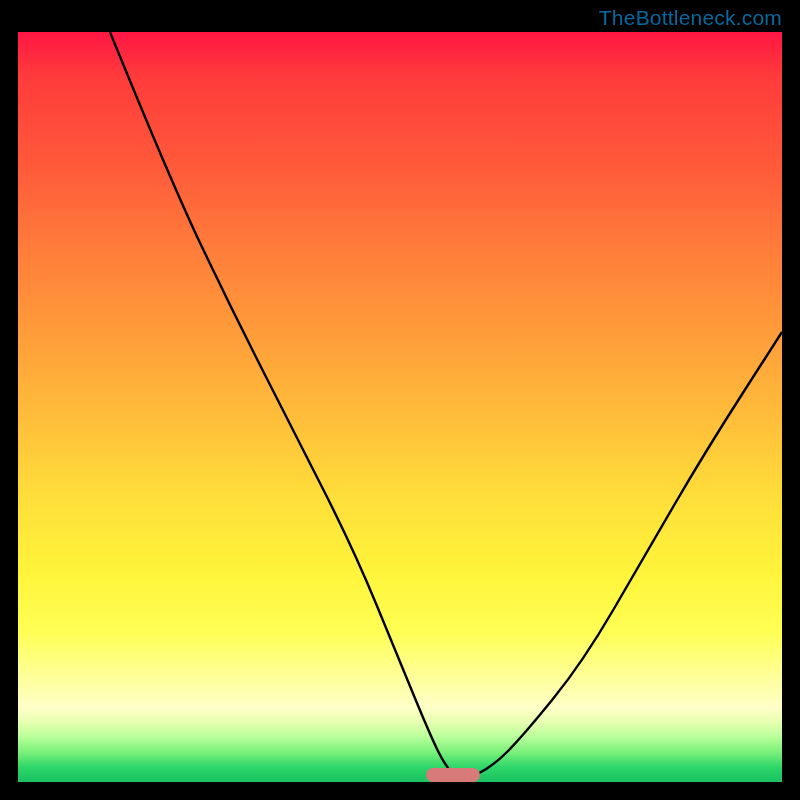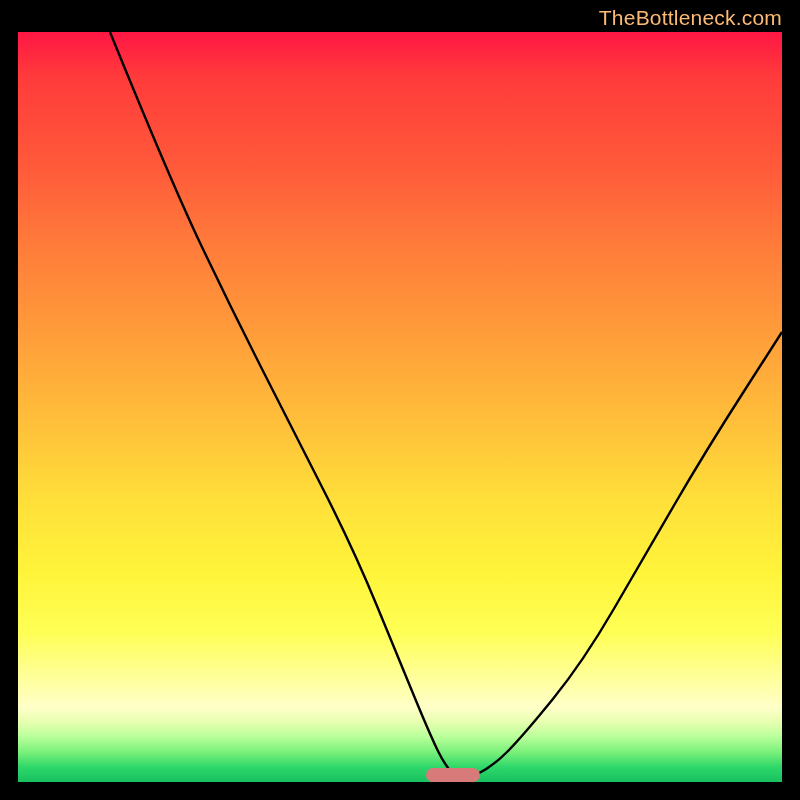--- a/index.html
+++ b/index.html
@@ -40,21 +40,21 @@
       #b8ff9a 94%,
       #7af07a 96%,
       #2fd86a 98%,
       #18c060 100%
     );
   }
   .watermark {
     position: absolute;
     top: 6px;
     right: 18px;
-    color: #fdba74;
+    color: #0369a1;
     font-size: 21px;
     font-weight: 500;
     letter-spacing: 0.2px;
   }
   svg.curve {
     position: absolute;
     left: 0;
     top: 0;
     width: 764px;
     height: 750px;

